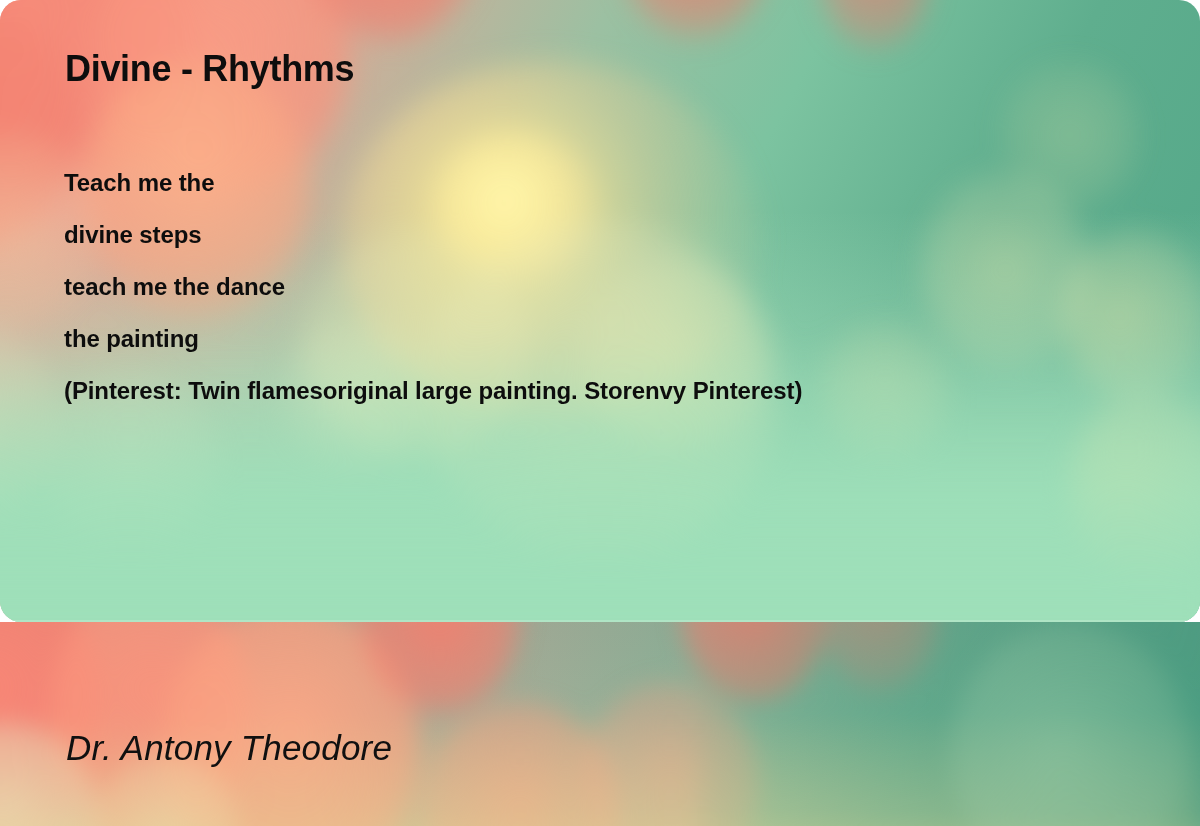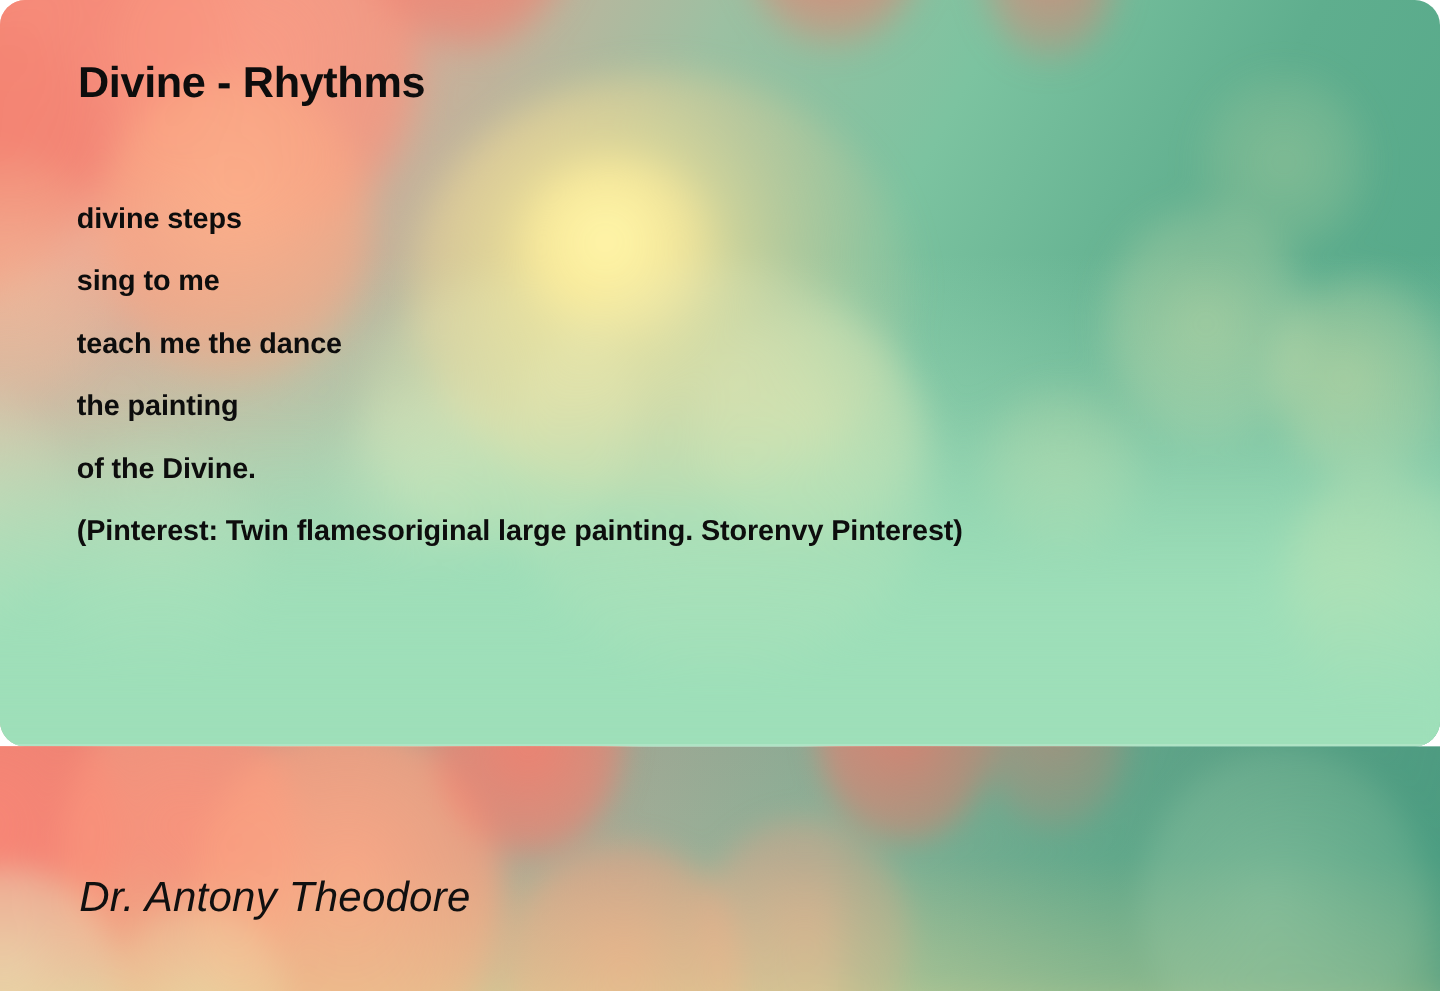--- a/index.html
+++ b/index.html
@@ -227,25 +227,24 @@
       <div class="bokeh" style="left:100px; top:430px; width:180px; height:180px;
                   background: radial-gradient(circle at 50% 50%, rgba(226,240,200,0.28) 0%, rgba(226,240,200,0.12) 66%, rgba(226,240,200,0) 100%);"></div>
 
       <div class="glow" style="left:-60px; top:400px; width:1340px; height:340px; border-radius:0;
                   background: linear-gradient(to bottom, rgba(158,223,185,0) 0%, rgba(158,223,185,0.55) 40%, rgba(158,223,185,0.95) 78%, rgba(158,223,185,1) 100%);"></div>
     </div>
 
     <div id="title">Divine - Rhythms</div>
 
     <div id="poem-body">
+      <div class="poem-line">Teach me the</div>
       <div class="poem-line">divine steps</div>
-      <div class="poem-line">sing to me</div>
       <div class="poem-line">teach me the dance</div>
       <div class="poem-line">the painting</div>
-      <div class="poem-line">of the Divine.</div>
       <div class="poem-line">(Pinterest: Twin flamesoriginal large painting. Storenvy Pinterest)</div>
     </div>
   </div>
 
   <div id="divider"></div>
 
   <div class="panel" id="bottom-panel">
     <div class="bg-base"></div>
 
     <div class="bokeh-layer">

